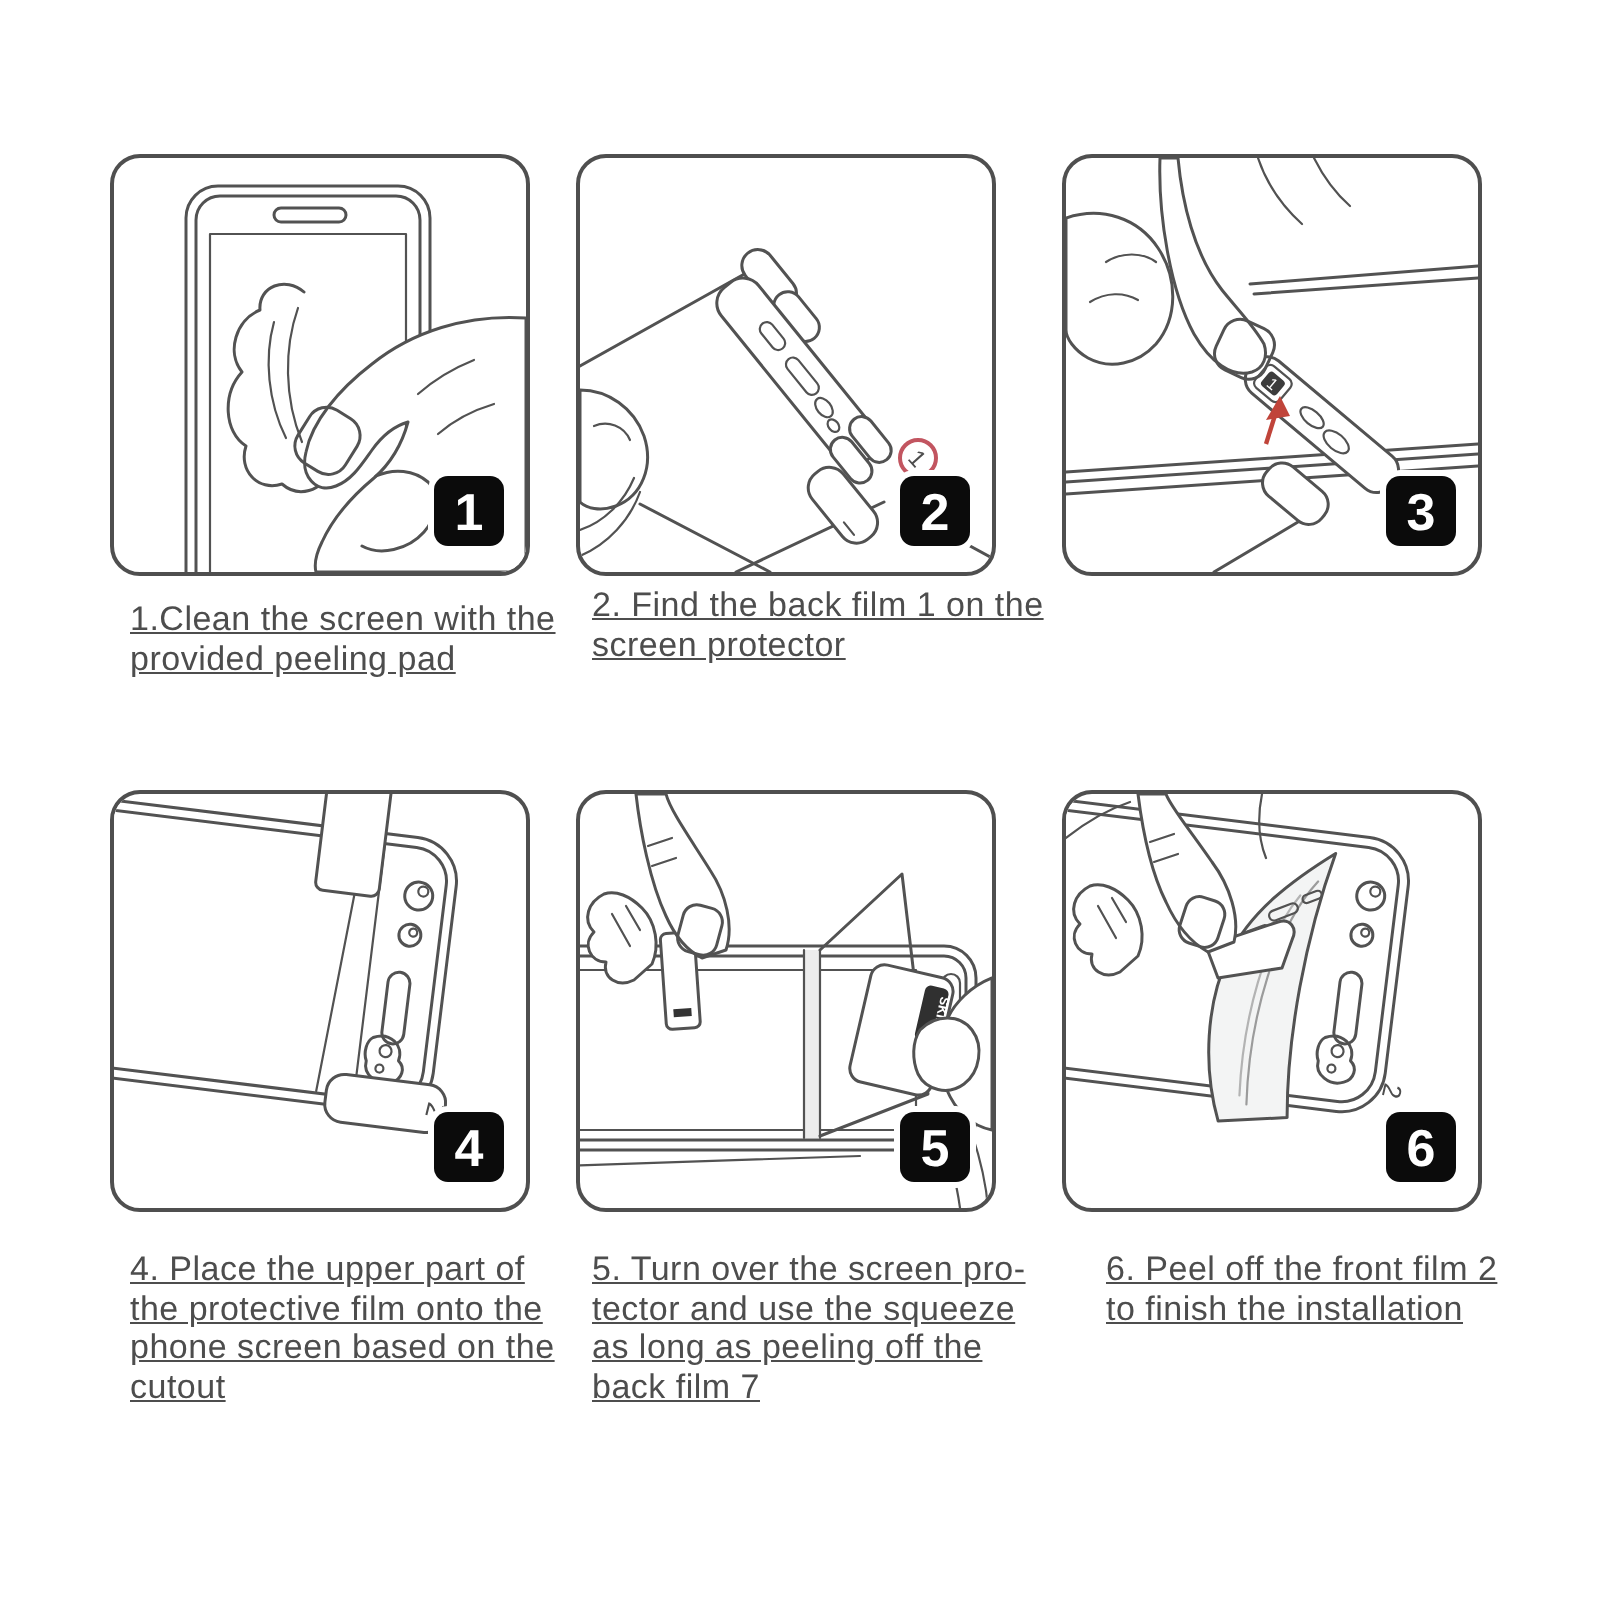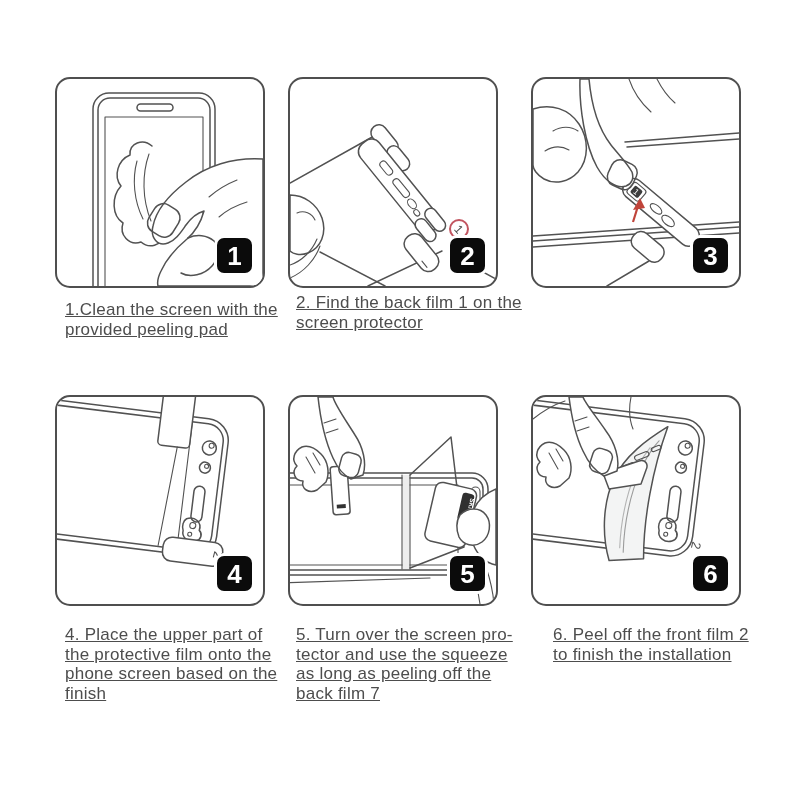--- a/index.html
+++ b/index.html
@@ -218,21 +218,21 @@
     <div>provided peeling pad</div>
   </div>
   <div class="caption c2">
     <div>2. Find the back film 1 on the</div>
     <div>screen protector</div>
   </div>
   <div class="caption c4">
     <div>4. Place the upper part of</div>
     <div>the protective film onto the</div>
     <div>phone screen based on the</div>
-    <div>finish</div>
+    <div>cutout</div>
   </div>
   <div class="caption c5">
     <div>5. Turn over the screen pro-</div>
     <div>tector and use the squeeze</div>
     <div>as long as peeling off the</div>
     <div>back film 7</div>
   </div>
   <div class="caption c6">
     <div>6. Peel off the front film 2</div>
     <div>to finish the installation</div>

